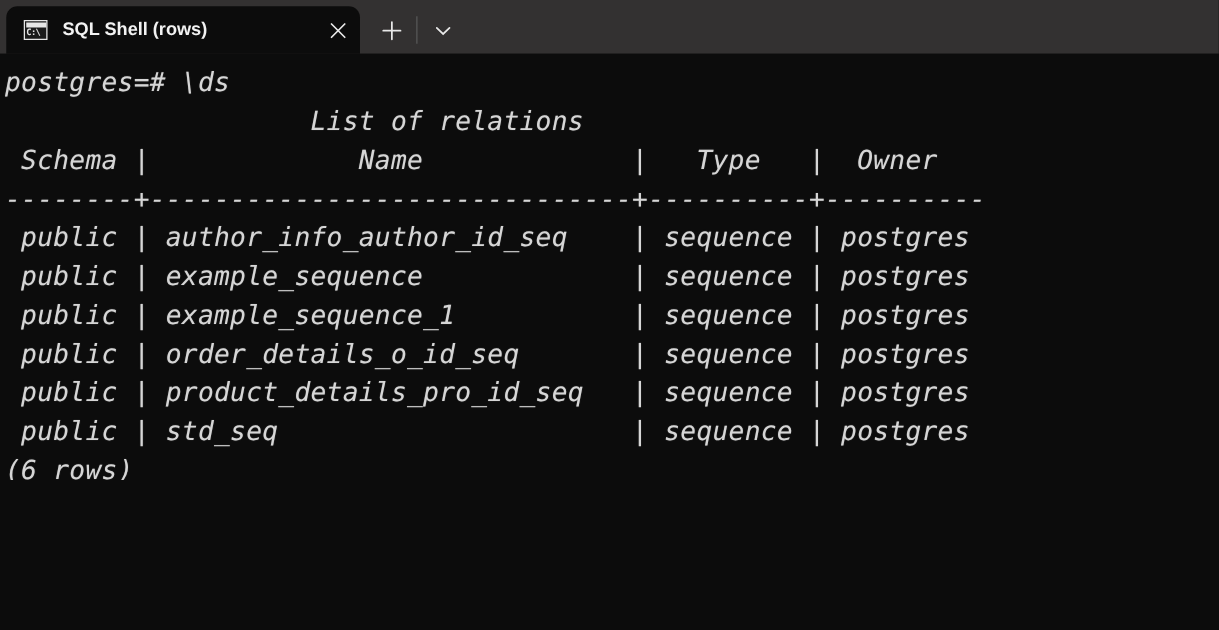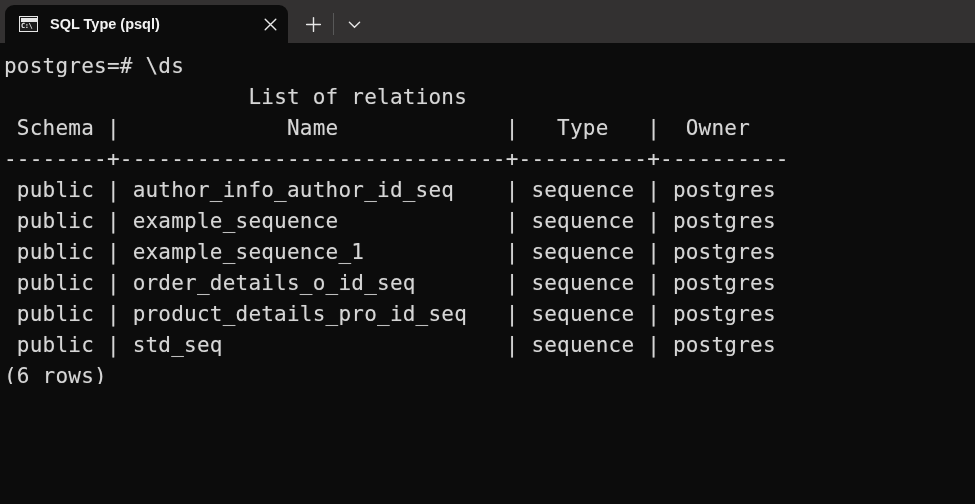--- a/index.html
+++ b/index.html
@@ -120,20 +120,21 @@
   }
 
   
   .terminal {
     position: relative;
     height: 341px;
     background: #0c0c0c;
     box-sizing: border-box;
     padding: 8px 0 0 4px;
     overflow: hidden;
+    font-style: italic;
   }
   .term-text {
     font-family: "DejaVu Sans Mono", monospace;
     font-size: 21px;
     line-height: 31px;
     letter-spacing: 0.22px;
     color: #d6d6d6;
     white-space: pre;
     margin: 0;
     text-shadow: 0 0 1px rgba(214,214,214,0.35);
@@ -155,21 +156,21 @@
 <body>
 
 <div class="titlebar">
 
   <div class="tab">
     <span class="tab-icon">
       <span class="frame"></span>
       <span class="titlestrip"></span>
       <span class="prompt">C:\</span>
     </span>
-    <span class="tab-title">SQL Type (psql)</span>
+    <span class="tab-title">SQL Shell (rows)</span>
     <span class="tab-close">
       <svg class="glyph" width="15" height="15" viewBox="0 0 15 15" aria-hidden="true">
         <path d="M2.2 2.2 L12.8 12.8 M12.8 2.2 L2.2 12.8"></path>
       </svg>
     </span>
   </div>
 
   <div class="titlebar-buttons">
     <span class="tb-btn">
       <svg class="glyph" width="17" height="17" viewBox="0 0 17 17" aria-hidden="true">

